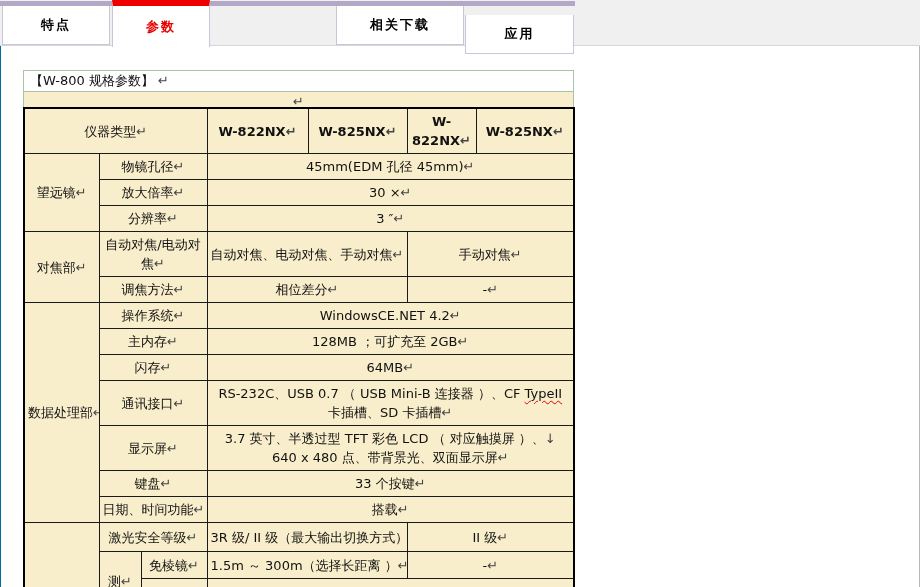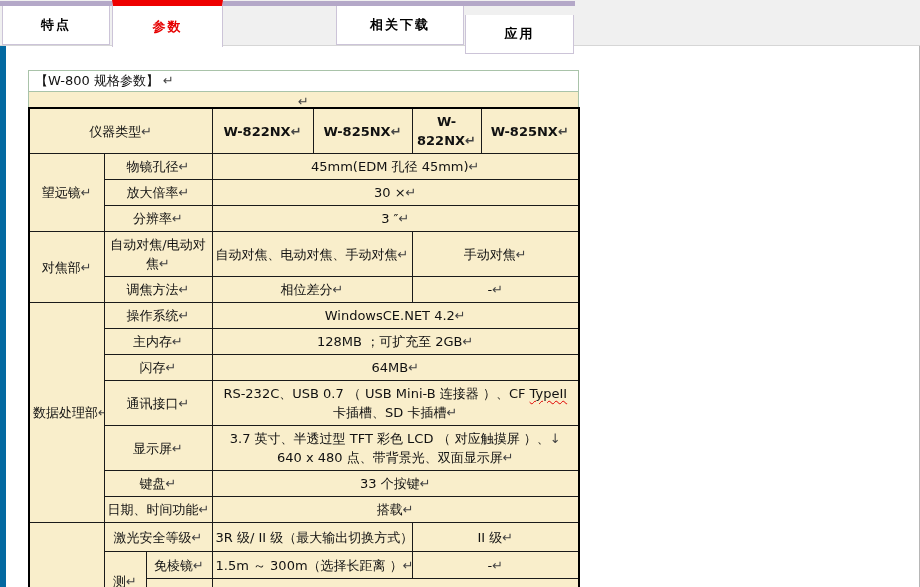--- a/index.html
+++ b/index.html
@@ -7,28 +7,28 @@
         font-family:"DejaVu Sans","Liberation Sans",sans-serif;}
   
   .tabbar{position:absolute;left:0;top:0;width:920px;height:46px;background:#f0f0f0;
           border-bottom:1px solid #d6d6d6;box-sizing:border-box;z-index:1;}
   .tabstrip{position:absolute;left:0;top:1px;width:575px;height:5px;background:#b4a8c8;}
   .tab{position:absolute;top:6px;height:39px;background:#fff;
        border:1px solid #ccc4d8;border-top:none;box-sizing:border-box;
        display:flex;align-items:center;justify-content:center;
        font-size:13px;font-weight:bold;letter-spacing:2px;color:#000000;cursor:pointer;z-index:2;}
   .tab-0{left:2px;width:108px;}
-  .tab-1{left:112px;width:111px;}
+  .tab-1{left:112px;width:98px;}
   .tab-2{left:228px;width:103px;}
   .tab-3{left:336px;width:128px;}
   .tab-4{left:465px;width:109px;margin-top:9px;}
   .tab.active{top:0;height:47px;border-top:6px solid #ee0000;border-bottom:none;color:#e60000;z-index:3;}
   
   .content{position:absolute;left:0;top:46px;width:920px;height:541px;background:#fff;
-           border-left:6px solid #0369a1;border-right:1px solid #b6b6b6;box-sizing:border-box;}
+           border-left:1px solid #0369a1;border-right:1px solid #b6b6b6;box-sizing:border-box;}
   
   table{border-spacing:0;}
   .outer-table{position:absolute;left:22px;top:24px;width:550px;table-layout:fixed;
                border-collapse:collapse;font-size:13px;color:#111;}
   .outer-table td{border:1px solid #a9c3a9;padding:1px 6px;line-height:18px;overflow:hidden;}
   .outer-table tr.title-row td{background:#fff;text-align:left;height:18px;}
   .outer-table tr.blank-row td{background:#f9eecb;text-align:center;height:13px;}
   
   .spec-table{position:absolute;left:22px;top:61px;width:550px;table-layout:fixed;
               border-collapse:collapse;background:#f9eecb;font-size:13px;color:#111;

